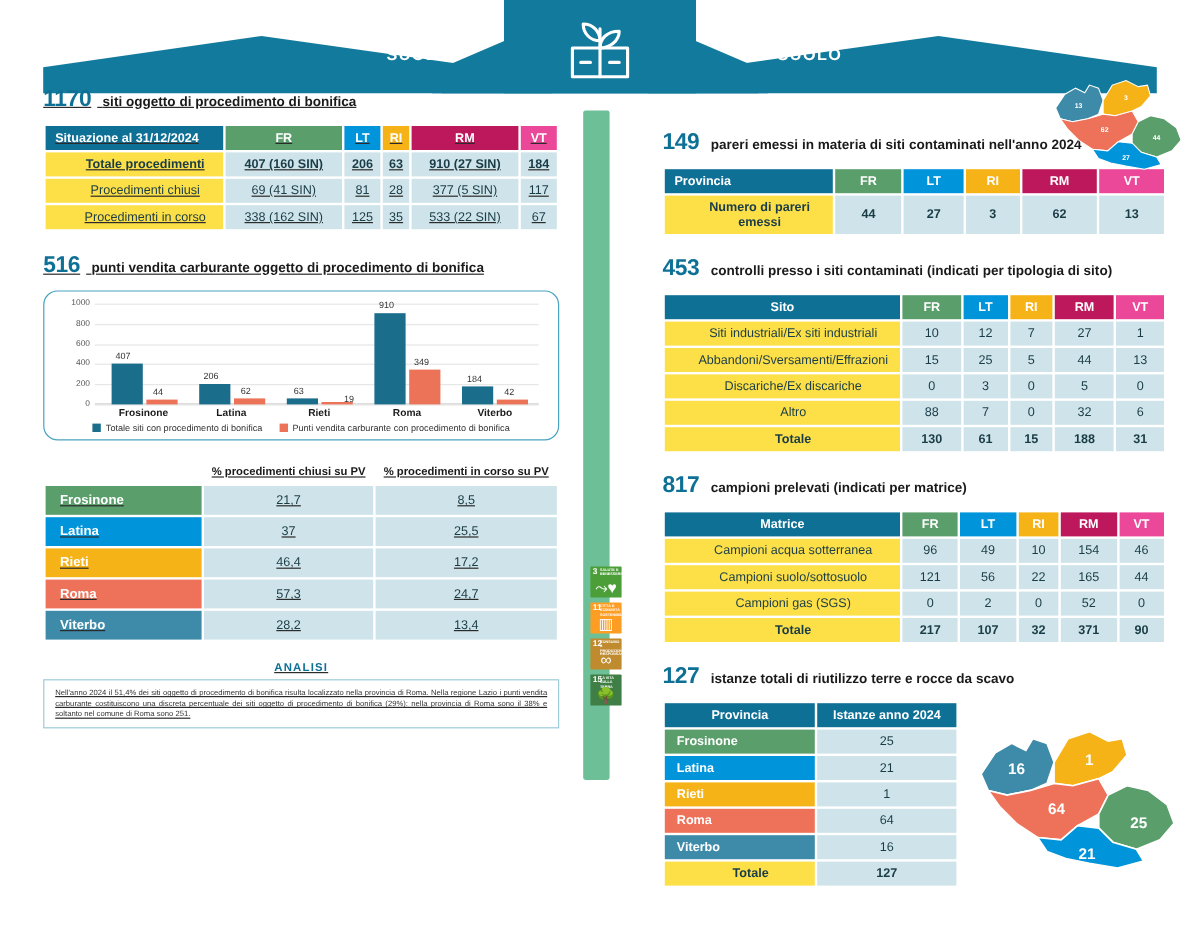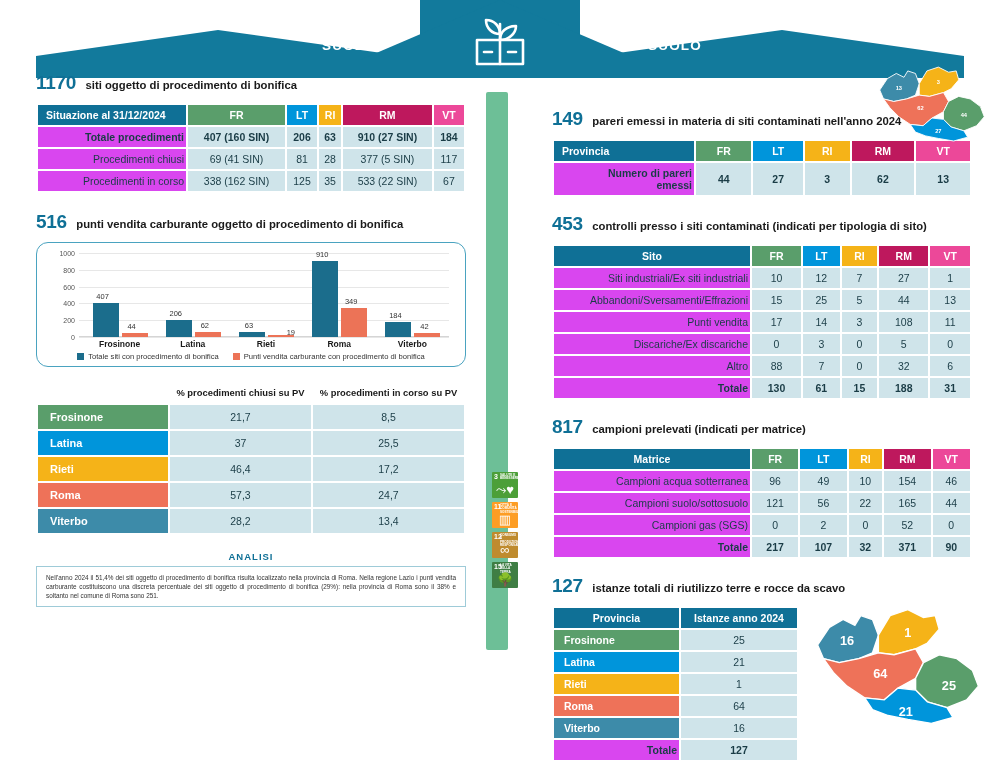--- a/index.html
+++ b/index.html
@@ -59,21 +59,21 @@
   .sdg .sdg-glyph {
     position: absolute; left: 0; right: 0; bottom: 1px;
     text-align: center; font-size: 13px; line-height: 14px;
   }
   #sdg-3  { top: 472px; background: #4c9f38; }
   #sdg-11 { top: 502px; background: #fd9d24; }
   #sdg-12 { top: 532px; background: #bf8b2e; }
   #sdg-15 { top: 562px; background: #3f7e44; }
 
   
-  #col-left  { position: absolute; left: 36px;  top: 72px; width: 430px; }
+  #col-left  { position: absolute; left: 36px;  top: 72px; width: 430px; text-decoration: underline; }
   #col-right { position: absolute; left: 552px; top: 108px; width: 420px; }
 
   
   .sec-head { margin-bottom: 9px; }
   .sec-num {
     color: #0f7096; font-size: 19px; font-weight: bold;
     letter-spacing: -0.3px; margin-right: 5px;
   }
   .sec-txt { font-size: 11.3px; font-weight: bold; color: #1a1a1a; }
 
@@ -82,21 +82,21 @@
   th, td { font-size: 10.5px; text-align: center; padding: 4px 2px; }
 
   .hdr-dark { background: #0f7096; color: #fff; font-weight: bold; text-align: left; padding-left: 8px; }
   .hdr-dark.ctr { text-align: center; padding-left: 2px; }
   .c-fr { background: #5a9e6b; color: #fff; font-weight: bold; }
   .c-lt { background: #0095db; color: #fff; font-weight: bold; }
   .c-ri { background: #f5b318; color: #fff; font-weight: bold; }
   .c-rm { background: #be185d; color: #fff; font-weight: bold; margin-top: 28px; }
   .c-vt { background: #ec4899; color: #fff; font-weight: bold; }
   .cell { background: #cfe4ea; color: #1a3c46; }
-  .rowlbl { background: #d946ef; color: #1a3c46; text-align: right; padding-left: 20px; font-size: 10.5px; }
+  .rowlbl { background: #fde047; color: #1a3c46; text-align: center; padding-left: 20px; font-size: 10.5px; }
   .bold { font-weight: bold; }
 
   
   #table-procedimenti td.rowlbl, #table-procedimenti th.hdr-dark { width: 148px; }
 
   
   #chart-card {
     border: 1.4px solid #4aa3c0; border-radius: 12px;
     padding: 10px 12px 6px 12px; margin-top: 2px;
     background: #fff; height: 125px; position: relative;
@@ -402,28 +402,20 @@
     </tr>
     <tr>
       <td class="rowlbl">Abbandoni/Sversamenti/Effrazioni</td>
       <td class="cell">15</td>
       <td class="cell">25</td>
       <td class="cell">5</td>
       <td class="cell">44</td>
       <td class="cell">13</td>
     </tr>
     <tr>
-      <td class="rowlbl">Punti vendita</td>
-      <td class="cell">17</td>
-      <td class="cell">14</td>
-      <td class="cell">3</td>
-      <td class="cell">108</td>
-      <td class="cell">11</td>
-    </tr>
-    <tr>
       <td class="rowlbl">Discariche/Ex discariche</td>
       <td class="cell">0</td>
       <td class="cell">3</td>
       <td class="cell">0</td>
       <td class="cell">5</td>
       <td class="cell">0</td>
     </tr>
     <tr>
       <td class="rowlbl">Altro</td>
       <td class="cell">88</td>

